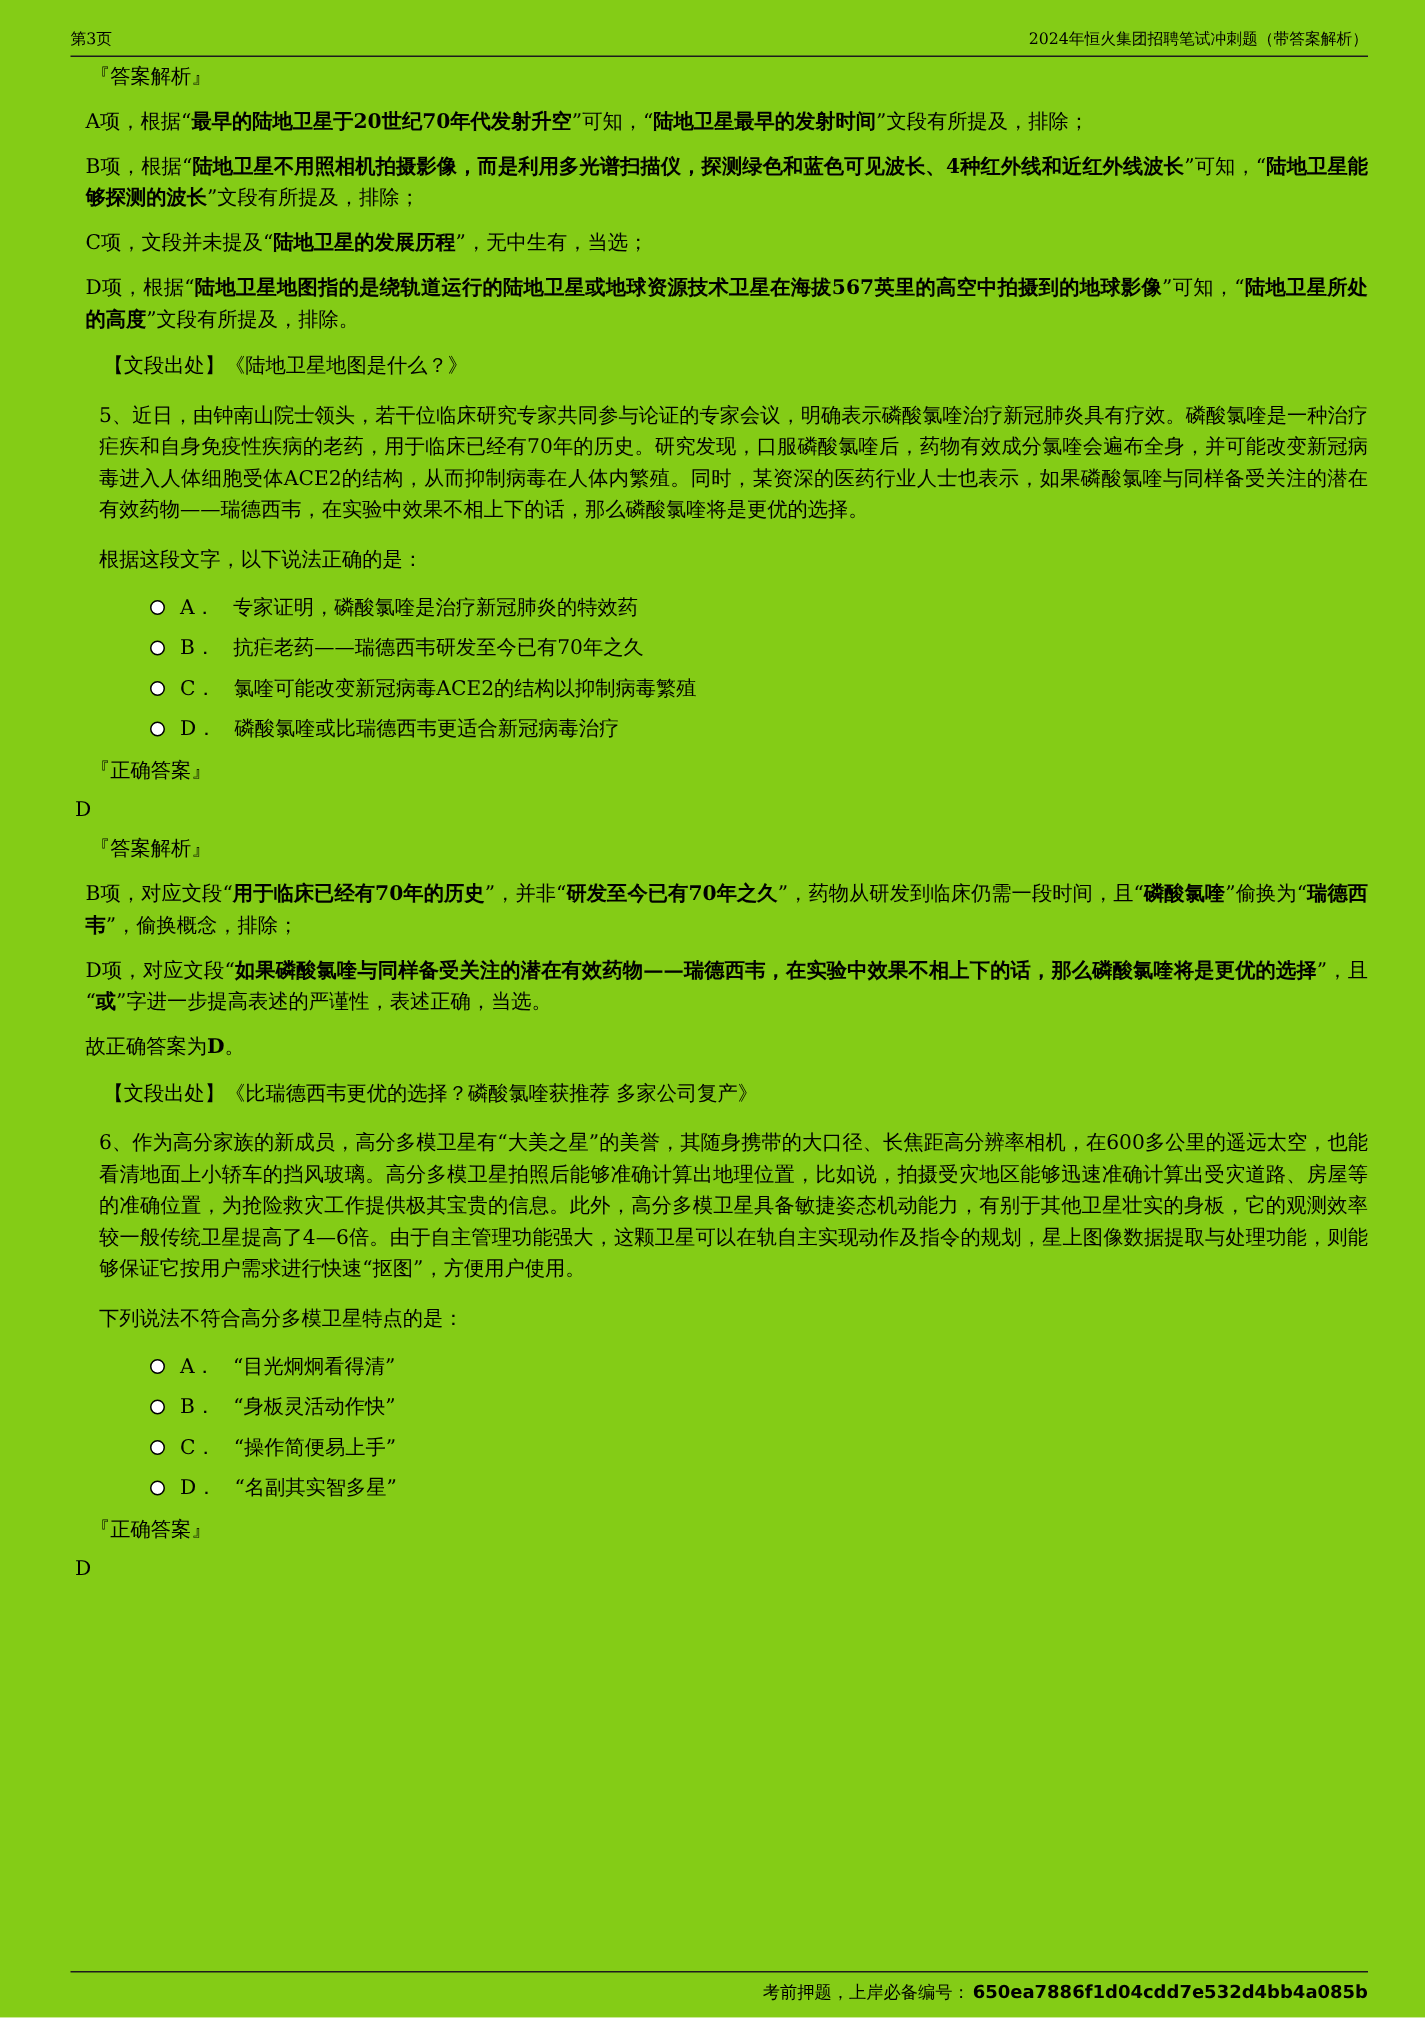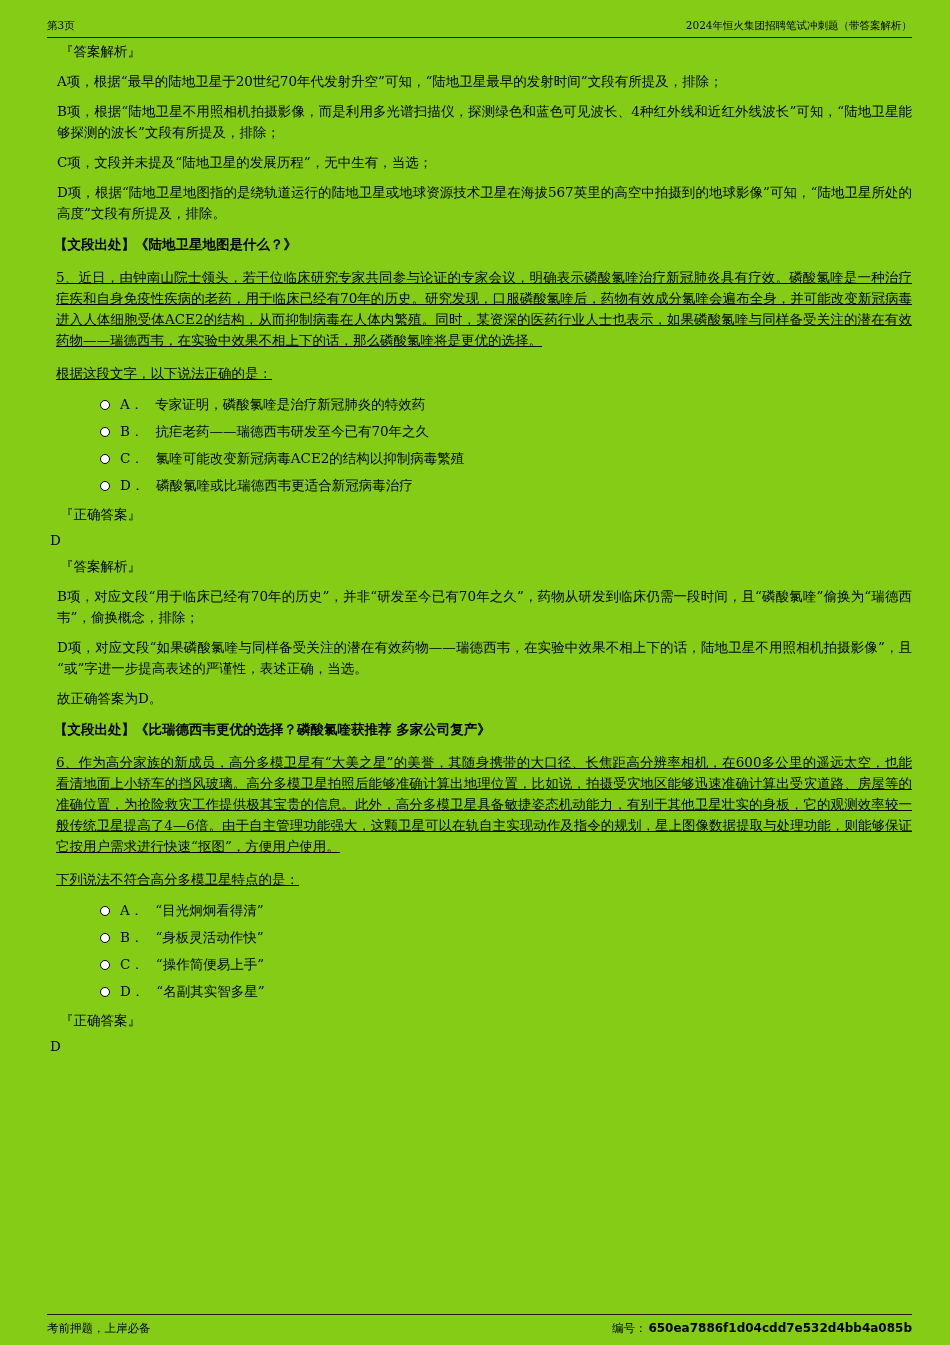--- a/index.html
+++ b/index.html
@@ -7,34 +7,34 @@
     width:950px;height:1345px;position:relative;margin:0 auto;background:#84cc16;color:#000;
     font-family:"DejaVu Serif","Liberation Serif",serif;overflow:hidden;
   }
   .header{
     position:absolute;top:11px;left:47px;right:38px;height:22px;
     display:flex;justify-content:space-between;align-items:flex-end;
     font-size:10.5px;border-bottom:1px solid #1c1c1c;padding-bottom:4px;
   }
   .content{position:absolute;top:36px;left:48px;right:38px;}
   .blk{font-size:13.5px;line-height:21px;margin:0;}
-  .blk b,.blk .b{font-weight:400;}
+  .blk b,.blk .b{font-weight:700;}
   .label{margin:5px 0 5px 12px;}
   .para{margin:9px 0 9px 9px;text-align:justify;}
-  .source{margin:10px 0 10px 6px;font-weight:700;}
-  .question{margin:12px 0 10px 8px;text-align:justify;text-decoration:underline;}
+  .source{margin:10px 0 10px 21px;font-weight:400;}
+  .question{margin:12px 0 10px 18px;text-align:justify;}
   .answer{margin:2px 0 2px 2px;}
   .options{margin:4px 0 8px 52px;}
   .opt-row{display:flex;align-items:center;margin:6px 0;height:21px;font-size:13.5px;}
   .radio{width:8px;height:8px;border:1px solid #000;border-radius:50%;margin-right:10px;flex:none;background:#fff;}
   .opt-letter{margin-right:12px;}
   .footer{
     position:absolute;left:47px;right:38px;bottom:9px;
     border-top:1px solid #1c1c1c;padding-top:6px;
-    display:flex;justify-content:space-between;align-items:baseline;
+    display:flex;justify-content:flex-end;align-items:baseline;
   }
   .footer .slogan{font-size:11.5px;}
   .footer .serial{font-size:11.5px;display:flex;align-items:baseline;}
   .footer .serial .code{
     font-size:12px;font-weight:700;margin-left:2px;
     font-family:"DejaVu Sans","Liberation Sans",sans-serif;
   }
 </style>
 </head>
 <body>
@@ -74,21 +74,21 @@
         <div class="opt-row">
           <span class="radio"></span>
           <span class="opt-letter">D．</span>
           <span class="opt-text">磷酸氯喹或比瑞德西韦更适合新冠病毒治疗</span>
         </div>
       </div>
       <p class="blk label">『正确答案』</p>
       <p class="blk answer">D</p>
       <p class="blk label">『答案解析』</p>
       <p class="blk para">B项，对应文段“<b class="b">用于临床已经有70年的历史</b>”，并非“<b class="b">研发至今已有70年之久</b>”，药物从研发到临床仍需一段时间，且“<b class="b">磷酸氯喹</b>”偷换为“<b class="b">瑞德西韦</b>”，偷换概念，排除；</p>
-      <p class="blk para">D项，对应文段“<b class="b">如果磷酸氯喹与同样备受关注的潜在有效药物——瑞德西韦，在实验中效果不相上下的话，陆地卫星不用照相机拍摄影像</b>”，且“<b class="b">或</b>”字进一步提高表述的严谨性，表述正确，当选。</p>
+      <p class="blk para">D项，对应文段“<b class="b">如果磷酸氯喹与同样备受关注的潜在有效药物——瑞德西韦，在实验中效果不相上下的话，那么磷酸氯喹将是更优的选择</b>”，且“<b class="b">或</b>”字进一步提高表述的严谨性，表述正确，当选。</p>
       <p class="blk para">故正确答案为<b class="b">D</b>。</p>
       <p class="blk source">【文段出处】《比瑞德西韦更优的选择？磷酸氯喹获推荐 多家公司复产》</p>
       <p class="blk question">6、作为高分家族的新成员，高分多模卫星有“大美之星”的美誉，其随身携带的大口径、长焦距高分辨率相机，在600多公里的遥远太空，也能看清地面上小轿车的挡风玻璃。高分多模卫星拍照后能够准确计算出地理位置，比如说，拍摄受灾地区能够迅速准确计算出受灾道路、房屋等的准确位置，为抢险救灾工作提供极其宝贵的信息。此外，高分多模卫星具备敏捷姿态机动能力，有别于其他卫星壮实的身板，它的观测效率较一般传统卫星提高了4—6倍。由于自主管理功能强大，这颗卫星可以在轨自主实现动作及指令的规划，星上图像数据提取与处理功能，则能够保证它按用户需求进行快速“抠图”，方便用户使用。</p>
       <p class="blk question">下列说法不符合高分多模卫星特点的是：</p>
       <div class="options">
         <div class="opt-row">
           <span class="radio"></span>
           <span class="opt-letter">A．</span>
           <span class="opt-text">“目光炯炯看得清”</span>
         </div>

